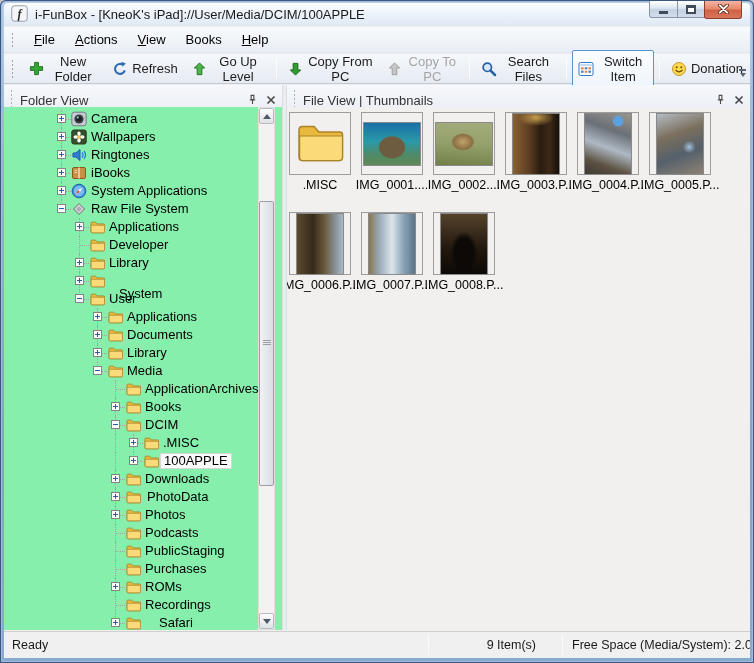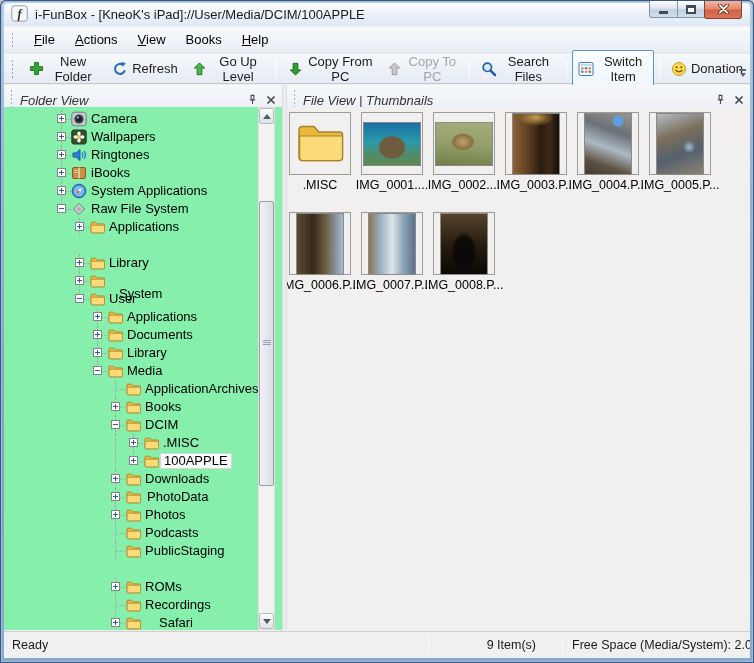--- a/index.html
+++ b/index.html
@@ -70,21 +70,21 @@
   .tsep { width:1px; height:21px; background:#c3c8d0; border-right:1px solid #fbfcfd; margin:0 4px; }
   #toolbar-overflow { position:absolute; right:1px; top:2px; width:13px; height:26px;
     display:flex; flex-direction:column; align-items:center; justify-content:flex-end; padding-bottom:5px; gap:2px;}
   #toolbar-overflow .bar { width:7px; height:2px; background:#5a6575; }
   #toolbar-overflow .arr { width:0; height:0; border-left:3.5px solid transparent; border-right:3.5px solid transparent; border-top:4px solid #5a6575; }
 
   
   .phdr {
     position:absolute; top:59px; height:32px;
     background: linear-gradient(#f6f8fb,#e9edf4); border-bottom:1px solid #d8dce2;
-    display:flex; align-items:center; padding-left:16px; font-size:13px; color:#333;font-style:italic;
+    display:flex; align-items:center; padding-left:16px; font-size:13px; color:#333;
   }
   .phdr .hgrip { position:absolute; left:6px; top:4px; bottom:4px; width:3px;
     background-image: radial-gradient(circle, #a8b0bc 35%, transparent 40%);
     background-size:3px 4px; background-repeat:repeat-y; }
   .phdr .hbtns { position:absolute; right:6px; top:0; bottom:0; display:flex; align-items:center; gap:8px; }
   #hdr-folder { left:0; width:278px; }
   #hdr-file { left:283px; width:463px; }
 
   
   #treepanel { position:absolute; left:0; top:81px; width:278px; height:523px; background:#86efac; overflow:hidden; }
@@ -395,20 +395,31 @@
             <span class="v"></span>
           </span>
           <span class="ticon16" style="left: 85px;">
             <svg width="15" height="14" viewBox="0 0 16 14">
               <path d="M1 3 Q1 1.8 2.2 1.8 h3.8 l1.6 1.9 H14.6 q.9 0 .9.9 V12 q0 1.2-1.2 1.2 H2.2 Q1 13.2 1 12z" fill="#e8b93c" stroke="#a8832a" stroke-width="0.9"></path>
               <path d="M1.2 5.2 h14.3 V12 q0 1.2-1.2 1.2 H2.2 Q1.2 13.2 1.2 12z" fill="#fbda7a" stroke="#a8832a" stroke-width="0.7"></path>
             </svg>
           </span>
           <span class="tlabel" style="left: 102px;">Applications</span>
         </div>
+        <div class="trow" style="top: 129px;">
+          <span class="tguide-v" style="left: 75px; top: 0px; height: 18px;"></span>
+          <span class="tguide-h" style="left: 75px; top: 9px; width: 10px;"></span>
+          <span class="ticon16" style="left: 85px;">
+            <svg width="15" height="14" viewBox="0 0 16 14">
+              <path d="M1 3 Q1 1.8 2.2 1.8 h3.8 l1.6 1.9 H14.6 q.9 0 .9.9 V12 q0 1.2-1.2 1.2 H2.2 Q1 13.2 1 12z" fill="#e8b93c" stroke="#a8832a" stroke-width="0.9"></path>
+              <path d="M1.2 5.2 h14.3 V12 q0 1.2-1.2 1.2 H2.2 Q1.2 13.2 1.2 12z" fill="#fbda7a" stroke="#a8832a" stroke-width="0.7"></path>
+            </svg>
+          </span>
+          <span class="tlabel" style="left: 102px;">Developer</span>
+        </div>
         <div class="trow" style="top: 147px;">
           <span class="tguide-v" style="left: 75px; top: 0px; height: 18px;"></span>
           <span class="tguide-h" style="left: 75px; top: 9px; width: 10px;"></span>
           <span class="texp" style="left: 71px;">
             <span class="h"></span>
             <span class="v"></span>
           </span>
           <span class="ticon16" style="left: 85px;">
             <svg width="15" height="14" viewBox="0 0 16 14">
               <path d="M1 3 Q1 1.8 2.2 1.8 h3.8 l1.6 1.9 H14.6 q.9 0 .9.9 V12 q0 1.2-1.2 1.2 H2.2 Q1 13.2 1 12z" fill="#e8b93c" stroke="#a8832a" stroke-width="0.9"></path>
@@ -636,20 +647,31 @@
         <div class="trow" style="top: 435px;">
           <span class="tguide-v" style="left: 111px; top: 0px; height: 18px;"></span>
           <span class="tguide-h" style="left: 111px; top: 9px; width: 10px;"></span>
           <span class="ticon16" style="left: 121px;">
             <svg width="15" height="14" viewBox="0 0 16 14">
               <path d="M1 3 Q1 1.8 2.2 1.8 h3.8 l1.6 1.9 H14.6 q.9 0 .9.9 V12 q0 1.2-1.2 1.2 H2.2 Q1 13.2 1 12z" fill="#e8b93c" stroke="#a8832a" stroke-width="0.9"></path>
               <path d="M1.2 5.2 h14.3 V12 q0 1.2-1.2 1.2 H2.2 Q1.2 13.2 1.2 12z" fill="#fbda7a" stroke="#a8832a" stroke-width="0.7"></path>
             </svg>
           </span>
           <span class="tlabel" style="left: 138px;">PublicStaging</span>
+        </div>
+        <div class="trow" style="top: 453px;">
+          <span class="tguide-v" style="left: 111px; top: 0px; height: 18px;"></span>
+          <span class="tguide-h" style="left: 111px; top: 9px; width: 10px;"></span>
+          <span class="ticon16" style="left: 121px;">
+            <svg width="15" height="14" viewBox="0 0 16 14">
+              <path d="M1 3 Q1 1.8 2.2 1.8 h3.8 l1.6 1.9 H14.6 q.9 0 .9.9 V12 q0 1.2-1.2 1.2 H2.2 Q1 13.2 1 12z" fill="#e8b93c" stroke="#a8832a" stroke-width="0.9"></path>
+              <path d="M1.2 5.2 h14.3 V12 q0 1.2-1.2 1.2 H2.2 Q1.2 13.2 1.2 12z" fill="#fbda7a" stroke="#a8832a" stroke-width="0.7"></path>
+            </svg>
+          </span>
+          <span class="tlabel" style="left: 138px;">Purchases</span>
         </div>
         <div class="trow" style="top: 471px;">
           <span class="tguide-v" style="left: 111px; top: 0px; height: 18px;"></span>
           <span class="tguide-h" style="left: 111px; top: 9px; width: 10px;"></span>
           <span class="texp" style="left: 107px;">
             <span class="h"></span>
             <span class="v"></span>
           </span>
           <span class="ticon16" style="left: 121px;">
             <svg width="15" height="14" viewBox="0 0 16 14">

